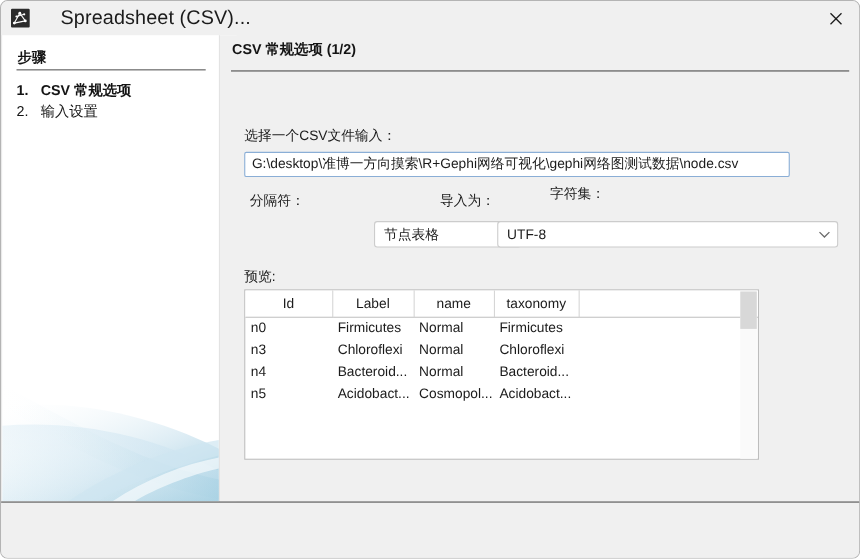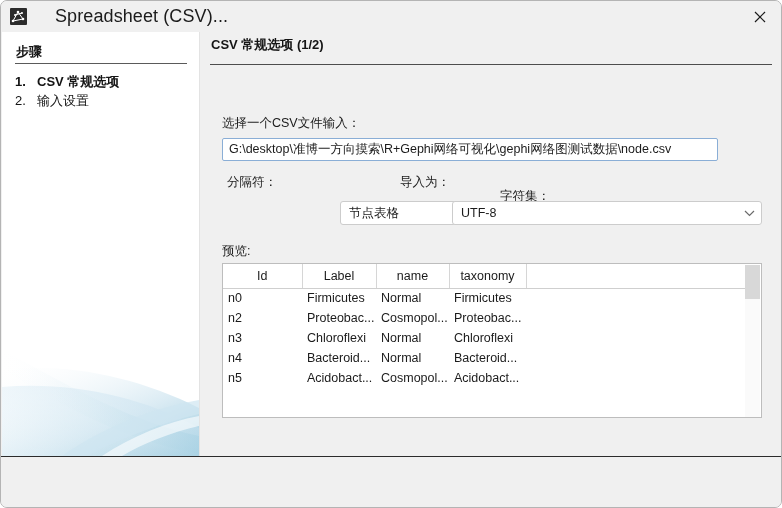--- a/index.html
+++ b/index.html
@@ -117,21 +117,21 @@
     font-size: 12.5px;
     color: #1b1b1b;
     padding: 0 6px;
     line-height: 21px;
     white-space: nowrap;
     overflow: hidden;
   }
 
   #label-separator { left: 27px; top: 142px; }
   #label-importas  { left: 156px; top: 142px; margin-left: 44px; }
-  #label-charset   { left: 300px; top: 156px; }
+  #label-charset   { left: 300px; top: 136px; }
 
   .combo {
     position: absolute;
     height: 24px;
     background: #ffffff;
     border: 1px solid #cccccc;
     border-radius: 3px;
     display: flex; align-items: center;
     font-size: 12.5px; color: #1b1b1b;
     cursor: default;
@@ -150,21 +150,21 @@
   #combo-separator { left: 22px; top: 169px; width: 94px; }
   #combo-separator .combo-arrow { border-left: 1px solid #cfcfcf; }
   #combo-importas  { left: 140px; top: 169px; width: 134px; justify-content: space-between; }
   #combo-charset   { left: 252px; top: 169px; width: 310px; }
 
   #label-preview { left: 22px; top: 211px; }
 
   
   #table-wrap {
     position: absolute; left: 22px; top: 231px;
-    width: 540px; height: 155px;
+    width: 468px; height: 155px;
     background: #ffffff;
     border: 1px solid #bdbdbd;
     overflow: hidden;
   }
   table#preview-table {
     border-collapse: collapse;
     width: 523px;
     table-layout: fixed;
     font-size: 12.5px;
     color: #1b1b1b;
@@ -339,27 +339,20 @@
         </thead>
         <tbody>
           <tr>
             <td class="td-id">n0</td>
             <td>Firmicutes</td>
             <td>Normal</td>
             <td>Firmicutes</td>
             <td></td>
           </tr>
           <tr>
-            <td class="td-id">n2</td>
-            <td>Proteobac...</td>
-            <td>Cosmopol...</td>
-            <td>Proteobac...</td>
-            <td></td>
-          </tr>
-          <tr>
             <td class="td-id">n3</td>
             <td>Chloroflexi</td>
             <td>Normal</td>
             <td>Chloroflexi</td>
             <td></td>
           </tr>
           <tr>
             <td class="td-id">n4</td>
             <td>Bacteroid...</td>
             <td>Normal</td>

